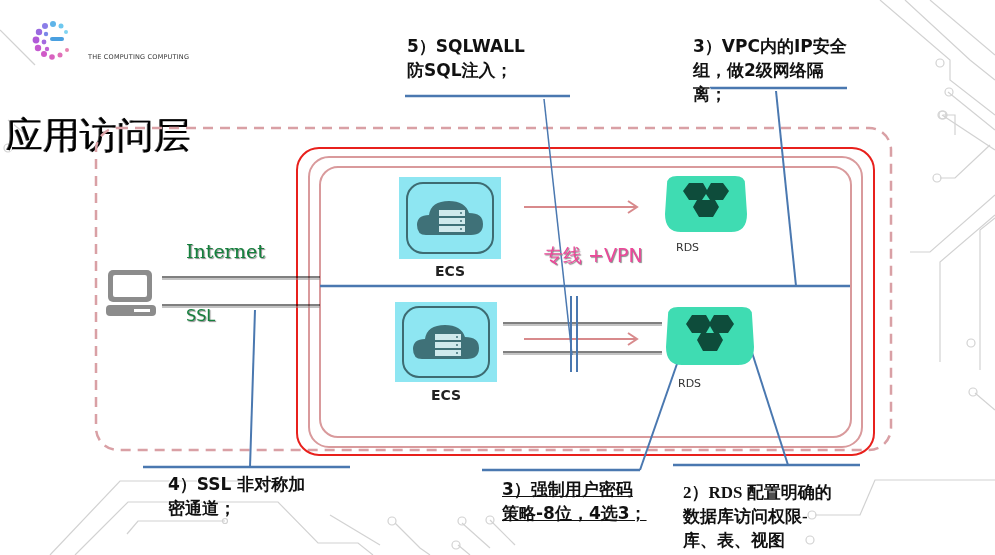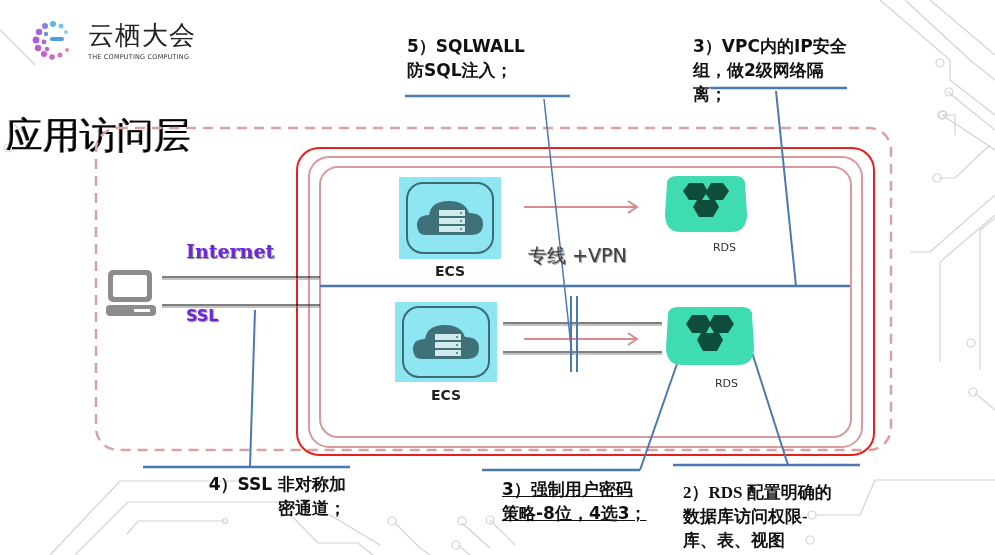--- a/index.html
+++ b/index.html
@@ -4,23 +4,23 @@
 <style>
   html, body { margin:0; padding:0; }
   body { width:995px; height:555px; position:relative; overflow:hidden; background:#ffffff; font-family:"DejaVu Sans", sans-serif; }
   .abs { position:absolute; }
   #bg { position:absolute; left:0; top:0; }
   .logo-wrap { left:28px; top:16px; width:180px; height:50px; }
   .logo-cn { position:absolute; left:60px; top:2px; font-size:26px; color:#222; letter-spacing:1px; white-space:nowrap; }
   .logo-en { position:absolute; left:60px; top:37px; font-size:6.5px; color:#333; letter-spacing:0.2px; white-space:nowrap; }
   .page-title { left:6px; top:78px; font-size:37px; color:#000; white-space:nowrap; font-family:"DejaVu Sans", sans-serif; text-shadow:1px 1px 0 #fff, -1px 0 0 #555;margin-top:33px; }
   .note { font-size:17px; font-weight:bold; color:#111; line-height:24px; white-space:pre-line; text-shadow:1px 1px 0 #fff,-1px -1px 0 #fff; }
-  .lbl-bold { font-weight:bold; color:#6d28d9; white-space:nowrap; text-shadow:1px 1px 1px #888; }
+  .lbl-bold { font-weight:normal; color:#15803d; white-space:nowrap; text-shadow:1px 1px 1px #888; }
   .ecs-label { font-size:14px; font-weight:bold; color:#222; width:60px; text-align:center; }
-  .rds-label { font-size:11px; color:#333; width:60px; text-align:right; }
+  .rds-label { font-size:11px; color:#333; width:60px; text-align:left; }
 </style>
 </head>
 <body>
 
 <svg id="bg" width="995" height="555">
   <g fill="none" stroke="#d2d2d2" stroke-width="1.2">
     <path d="M880,0 L950,60 L950,80 L995,115"></path>
     <path d="M905,0 L970,60 L995,80"></path>
     <path d="M930,0 L995,55"></path>
     <circle cx="940" cy="63" r="4"></circle>
@@ -73,21 +73,20 @@
       <circle cx="24" cy="41" r="2.8" fill="#d862c0"></circle>
       <circle cx="32" cy="39" r="2.5" fill="#e070b8"></circle>
       <circle cx="18" cy="18" r="2.2" fill="#7a88e8"></circle>
       <circle cx="16" cy="26" r="2.4" fill="#a46ae0"></circle>
       <circle cx="19" cy="33" r="2.2" fill="#c062d4"></circle>
       <circle cx="38" cy="16" r="2" fill="#80d4f2"></circle>
       <circle cx="39" cy="34" r="2" fill="#e882b0"></circle>
       <rect x="22" y="21" width="14" height="4" rx="2" fill="#4aa0e0"></rect>
     </g>
   </svg>
-  <span class="logo-cn">云栖大会</span>
   <span class="logo-en">THE COMPUTING COMPUTING</span>
 </div>
 
 <div class="abs page-title">应用访问层</div>
 
 <svg class="abs" style="left:0;top:0" width="995" height="555">
   <rect x="96" y="128" width="795" height="322" rx="22" fill="none" stroke="#d9a0a5" stroke-width="2.5" stroke-dasharray="10,7"></rect>
   <rect x="297" y="148" width="577" height="307" rx="22" fill="none" stroke="#e8201c" stroke-width="2"></rect>
   <rect x="309" y="157" width="553" height="290" rx="20" fill="none" stroke="#d99a9c" stroke-width="2"></rect>
   <rect x="320" y="167" width="531" height="270" rx="18" fill="none" stroke="#d99a9c" stroke-width="2"></rect>
@@ -140,21 +139,21 @@
 
 <svg class="abs" style="left:106px;top:268px" width="50" height="50">
   <rect x="2" y="2" width="44" height="32" rx="5" fill="#8c8c8c"></rect>
   <rect x="7" y="7" width="34" height="22" rx="2" fill="#ffffff"></rect>
   <rect x="0" y="37" width="50" height="11" rx="4" fill="#8c8c8c"></rect>
   <rect x="28" y="41" width="16" height="3" fill="#ffffff"></rect>
 </svg>
 
 <div class="abs lbl-bold" style="left:186px;top:240px;font-size:19px;font-family:'DejaVu Serif',serif;">Internet</div>
 <div class="abs lbl-bold" style="left:186px;top:306px;font-size:16px;">SSL</div>
-<div class="abs lbl-bold" style="left:528px;top:243px;font-size:19px;font-weight:normal;color:#404040;">专线 +VPN</div>
+<div class="abs lbl-bold" style="left:544px;top:243px;font-size:19px;font-weight:normal;color:#ec4899;">专线 +VPN</div>
 
 <div class="abs" style="left:399px;top:177px;width:102px;height:82px;background:#8ee6f2;">
   <svg width="102" height="82">
     <rect x="8" y="6" width="86" height="70" rx="16" fill="none" stroke="#3d6b72" stroke-width="2"></rect>
     <path d="M27,58 Q18,58 18,48 Q18,38 30,38 Q32,24 50,24 Q66,24 70,36 Q84,36 84,47 Q84,58 72,58 Z" fill="#3f7178"></path>
     <rect x="40" y="33" width="26" height="6" fill="#cfe9ec"></rect>
     <rect x="40" y="41" width="26" height="6" fill="#cfe9ec"></rect>
     <rect x="40" y="49" width="26" height="6" fill="#cfe9ec"></rect>
     <circle cx="62" cy="36" r="1" fill="#3f7178"></circle>
       <circle cx="62" cy="44" r="1" fill="#3f7178"></circle>
@@ -193,19 +192,19 @@
     <polygon points="48,21 52,28 44,28" fill="#3fdcb2"></polygon>
   </svg>
 </div>
 <div class="abs rds-label" style="left:678px;top:377px;">RDS</div>
 
 <div class="abs note" style="left:693px;top:34px;width:170px;">3）VPC内的IP安全
 组，做2级网络隔
 离；</div>
 <div class="abs note" style="left:407px;top:34px;width:160px;">5）SQLWALL
 防SQL注入；</div>
-<div class="abs note" style="left:176px;top:472px;width:170px;text-align:right;">4）SSL 非对称加
+<div class="abs note" style="left:168px;top:472px;width:170px;">4）SSL 非对称加
 密通道；</div>
 <div class="abs note" style="left:502px;top:477px;width:170px;text-decoration:underline;">3）强制用户密码
 策略-8位，4选3；</div>
 <div class="abs note" style="left:683px;top:481px;width:190px;font-family:Liberation Serif, serif;">2）RDS 配置明确的
 数据库访问权限-
 库、表、视图</div>
 
 </body></html>

